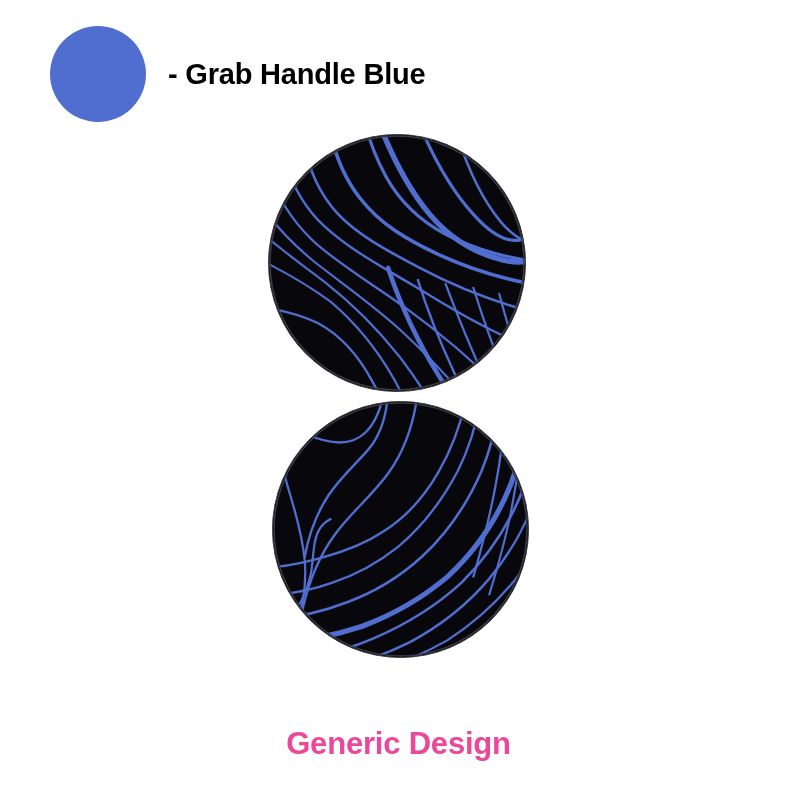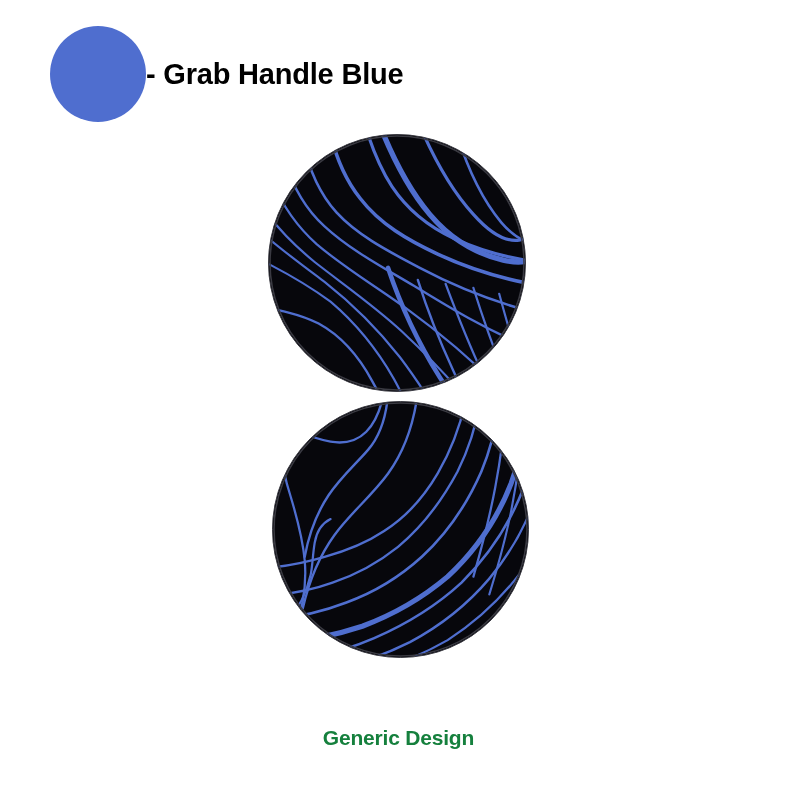--- a/index.html
+++ b/index.html
@@ -26,20 +26,21 @@
     display: flex;
     align-items: center;
   }
   #swatch {
     width: 96px;
     height: 96px;
     border-radius: 50%;
     flex: 0 0 auto;
   }
   #legend-label {
+    margin-left: 22px;
     font-size: 29px;
     font-weight: bold;
     color: #000000;
     white-space: nowrap;
     letter-spacing: -0.2px;
   }
 
   
   .disc {
     position: absolute;
@@ -67,23 +68,23 @@
     height: 100%;
   }
 
   
   #caption {
     position: absolute;
     left: 0;
     top: 726px;
     width: 797px;
     text-align: center;
-    font-size: 21px;
+    font-size: 31px;
     font-weight: bold;
-    color: #15803d;
+    color: #ec4899;
     letter-spacing: -0.2px;
   }
 </style>
 </head>
 <body>
 
 <div id="canvas">
 
   <div id="legend">
     <div id="swatch" style="background: rgb(79, 110, 207);"></div>

